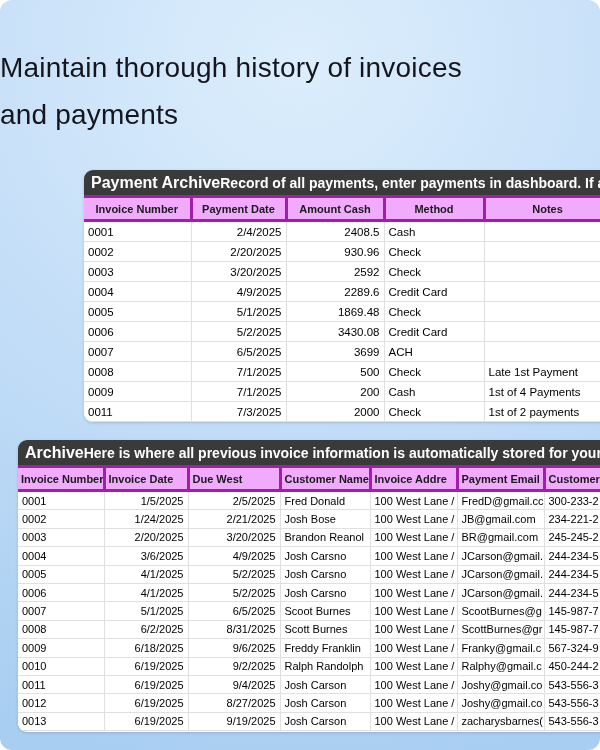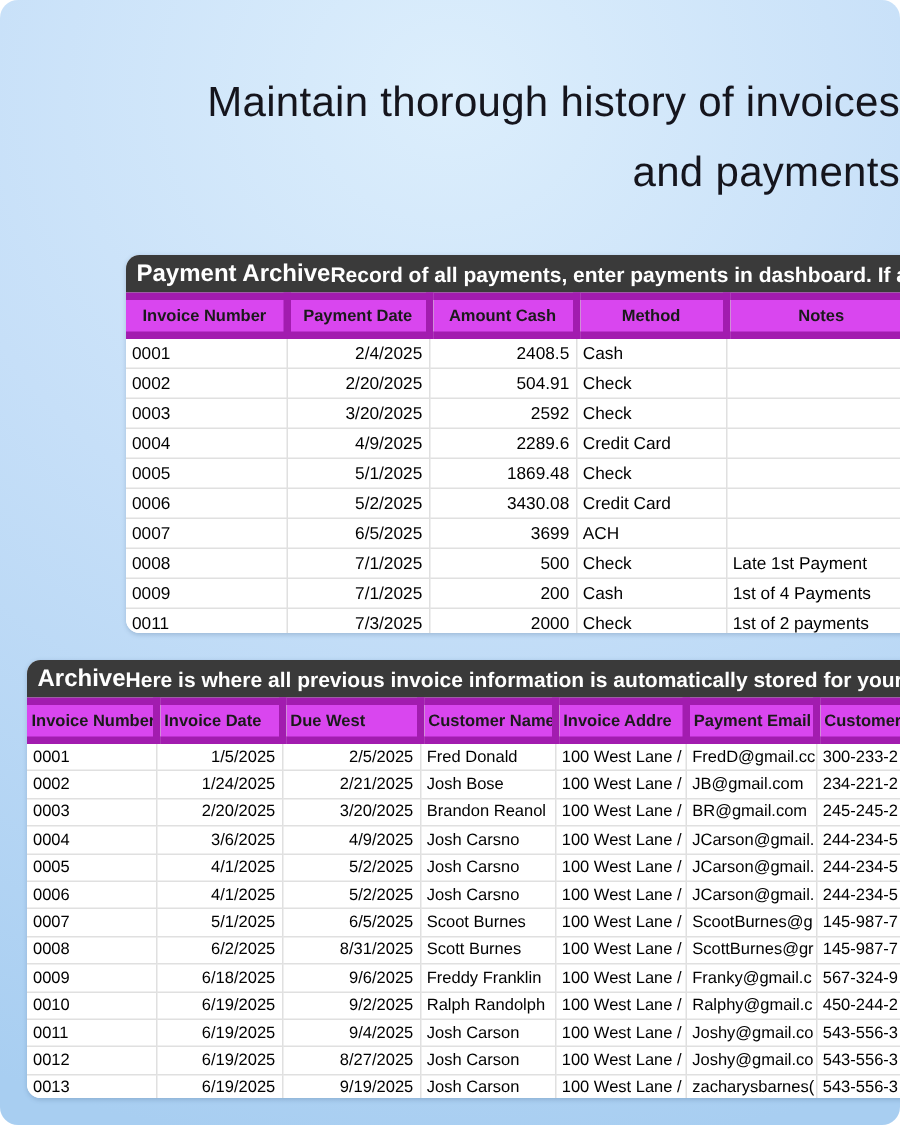--- a/index.html
+++ b/index.html
@@ -4,42 +4,42 @@
 <style>
   html,body { margin:0; padding:0; background:#fff; }
   .canvas {
     position:relative; width:600px; height:750px; overflow:hidden;
     border-radius:12px;
     background: radial-gradient(130% 95% at 50% 8%, #dceefc 0%, #c6dff8 45%, #a8cef1 100%);
     font-family:"Liberation Sans", sans-serif;
   }
   .main-title {
     position:absolute; top:44px; left:0; width:600px;
-    text-align:right; font-size:28px; line-height:47px;
+    text-align:left; font-size:28px; line-height:47px;
     color:#15151d; font-weight:500; letter-spacing:0.2px;
   }
   .sheet {
     position:absolute; background:#ffffff; overflow:hidden;
     box-shadow:0 1px 3px rgba(60,90,130,0.25);
   }
   #payment-archive { left:38px; top:170px; width:527px; height:252px; border-radius:9px;margin-left:46px; }
   #archive        { left:18px; top:440px; width:600px; height:292px; border-radius:9px 0 0 9px; }
   .bar {
     height:25px; background:#3a3a3a; display:flex; align-items:center; color:#ffffff;
   }
   .bar-title { font-size:16px; font-weight:bold; padding-left:7px; white-space:nowrap; }
   .bar-sub {
     margin-left:auto; padding-right:5px;
     font-size:14px; font-weight:bold;
     white-space:nowrap; overflow:hidden;
   }
   table { border-collapse:collapse; table-layout:fixed; width:100%; }
   th {
-    background:#d946ef; height:21px; font-size:11px; font-weight:bold;
-    color:#1a1a1a; border:5px solid #a21caf; padding:0 3px;
+    background:#f0abfc; height:21px; font-size:11px; font-weight:bold;
+    color:#1a1a1a; border:3px solid #a21caf; padding:0 3px;
     white-space:nowrap; overflow:hidden;
   }
   td {
     font-size:11.5px; color:#000; padding:0 4px;
     border:1px solid #e0e0e0; white-space:nowrap; overflow:hidden;
     background:#fff;
   }
   #payment-archive td { height:19px; }
   #archive td { height:17.4px; font-size:11px; }
   #payment-archive th { text-align:center; }
@@ -84,21 +84,21 @@
           <tr>
             <td>0001</td>
             <td>2/4/2025</td>
             <td>2408.5</td>
             <td>Cash</td>
             <td></td>
           </tr>
           <tr>
             <td>0002</td>
             <td>2/20/2025</td>
-            <td>504.91</td>
+            <td>930.96</td>
             <td>Check</td>
             <td></td>
           </tr>
           <tr>
             <td>0003</td>
             <td>3/20/2025</td>
             <td>2592</td>
             <td>Check</td>
             <td></td>
           </tr>

